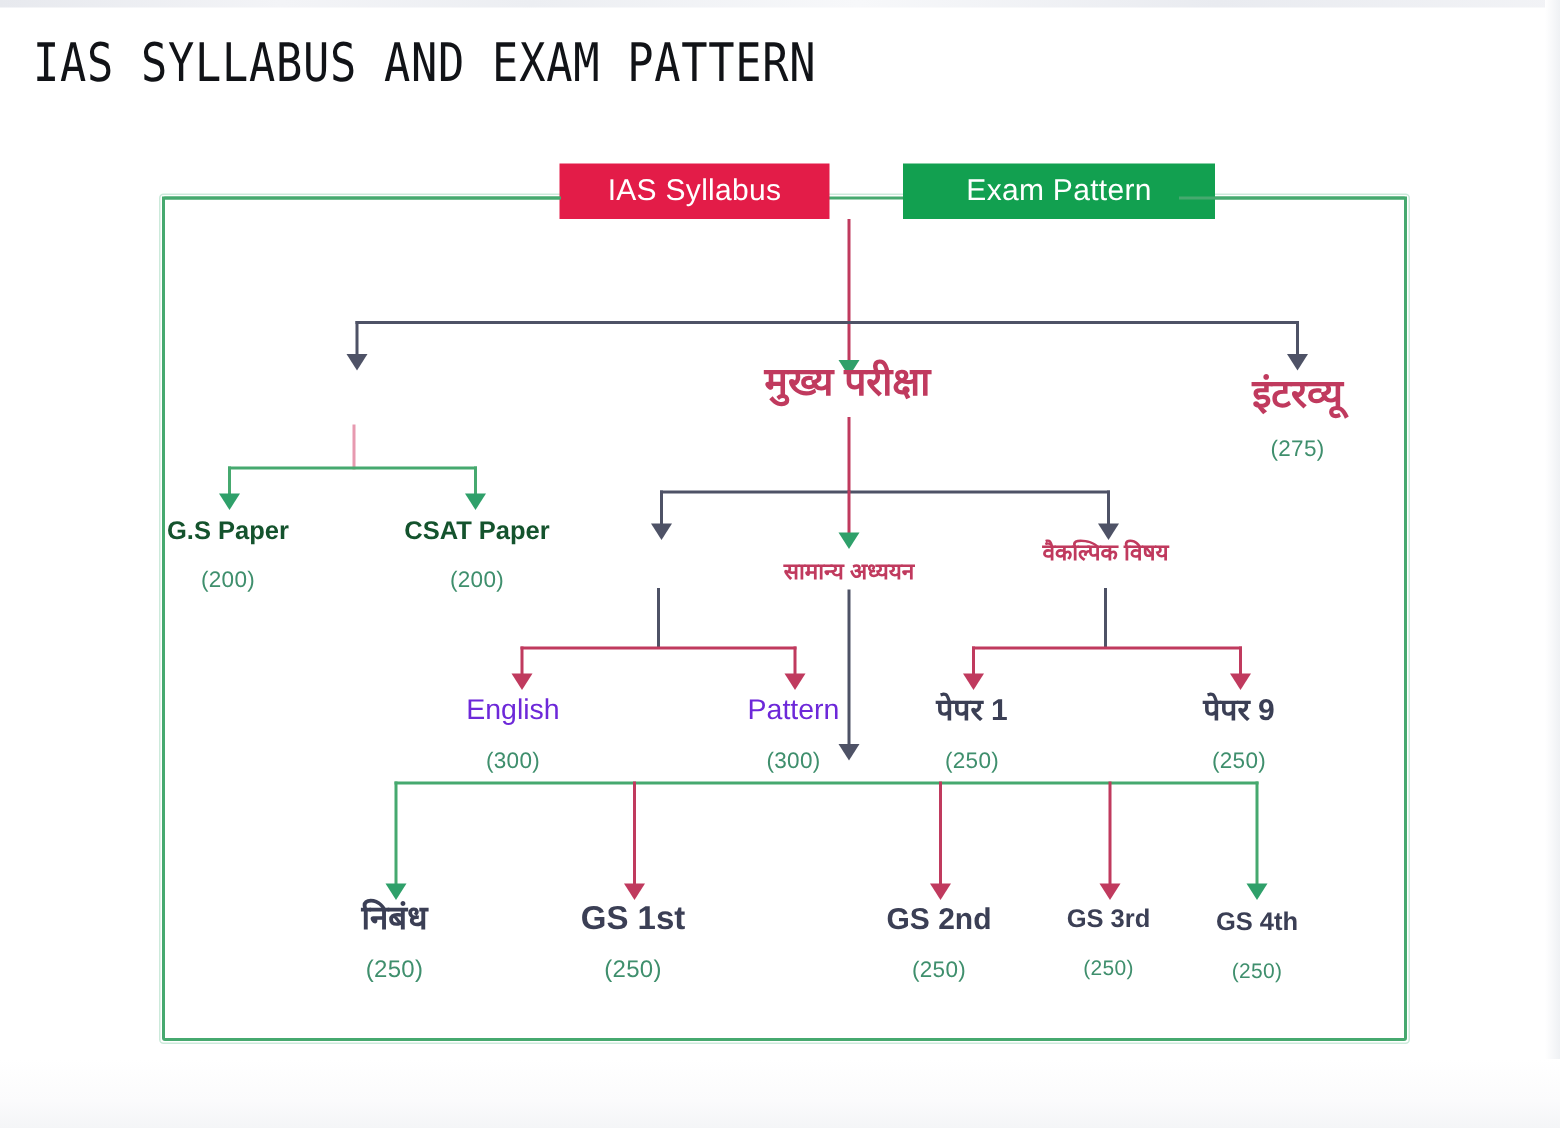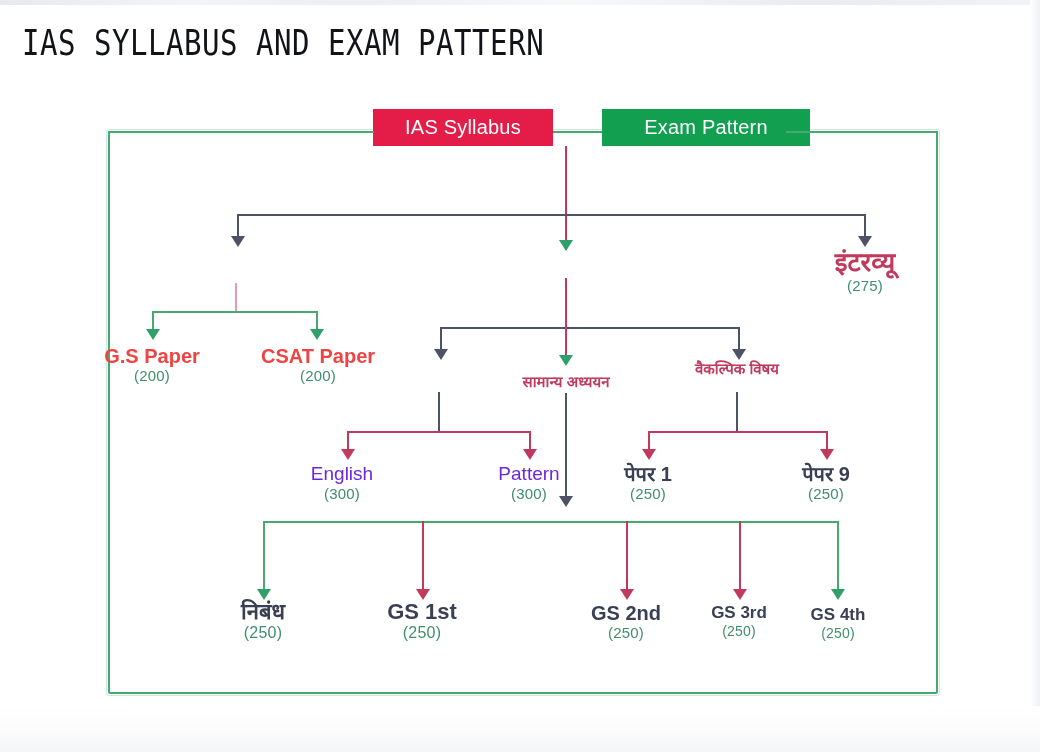--- a/index.html
+++ b/index.html
@@ -65,30 +65,30 @@
   .ln.navy{background:#4e5266;}
 
   .arw{position:absolute;width:0;height:0;border-left:7px solid transparent;border-right:7px solid transparent;}
   .arw.navy{border-top:11px solid #4e5266;}
   .arw.green{border-top:11px solid #2fa06a;}
   .arw.crim{border-top:11px solid #c03a5e;}
 
   
   .node{position:absolute;text-align:center;white-space:nowrap;}
   .node .lbl{display:block;line-height:1.1;}
-  .node .score{display:block;color:#3f8f6d;font-size:15px;margin-top:0;letter-spacing:.2px;}
+  .node .score{display:block;color:#3f8f6d;font-size:15px;margin-top:14px;letter-spacing:.2px;}
 
   .lvl1 .lbl{font-size:26px;color:#c03a5e;font-weight:600;
              font-family:"Liberation Sans","DejaVu Sans",sans-serif;}
   .lvl1 .score{font-size:15px;}
 
   .lvl-dev .lbl{font-size:18px;color:#c03a5e;font-weight:700;}
   .lvl-dev-sm .lbl{font-size:15px;color:#c03a5e;font-weight:700;}
 
-  .lvl-lat .lbl{font-size:20px;color:#ef4444;font-weight:700;}
+  .lvl-lat .lbl{font-size:17px;color:#14532d;font-weight:700;}
   .lvl-lat .score{font-size:15px;}
 
   .lvl-plain .lbl{font-size:19px;color:#6d28d9;font-weight:400;}
   .lvl-plain .score{font-size:15px;}
 
   .lvl-big .lbl{font-size:22px;color:#3b3f55;font-weight:600;}
   .lvl-big .score{font-size:16px;}
 
   .lvl-big2 .lbl{font-size:20px;color:#3b3f55;font-weight:600;}
   .lvl-big2 .score{font-size:15px;}
@@ -175,20 +175,23 @@
   <div class="ln v crim" style="left:626px;top:521px;height:72px;"></div>
   <div class="arw crim" style="left:620px;top:589px;"></div>
 
   <div class="ln v crim" style="left:739px;top:521px;height:72px;"></div>
   <div class="arw crim" style="left:733px;top:589px;"></div>
 
   <div class="ln v green" style="left:837px;top:521px;height:72px;"></div>
   <div class="arw green" style="left:831px;top:589px;"></div>
 
 
+  <div class="node lvl1 dev" style="left:465px;top:240px;width:200px;">
+    <span class="lbl">मुख्य परीक्षा</span>
+  </div>
 
   <div class="node lvl1 dev" style="left:775px;top:248px;width:180px;">
     <span class="lbl">इंटरव्यू</span>
     <span class="score">(275)</span>
   </div>
 
   <div class="node lvl-lat" style="left:82px;top:345px;width:140px;">
     <span class="lbl">G.S Paper</span>
     <span class="score">(200)</span>
   </div>

